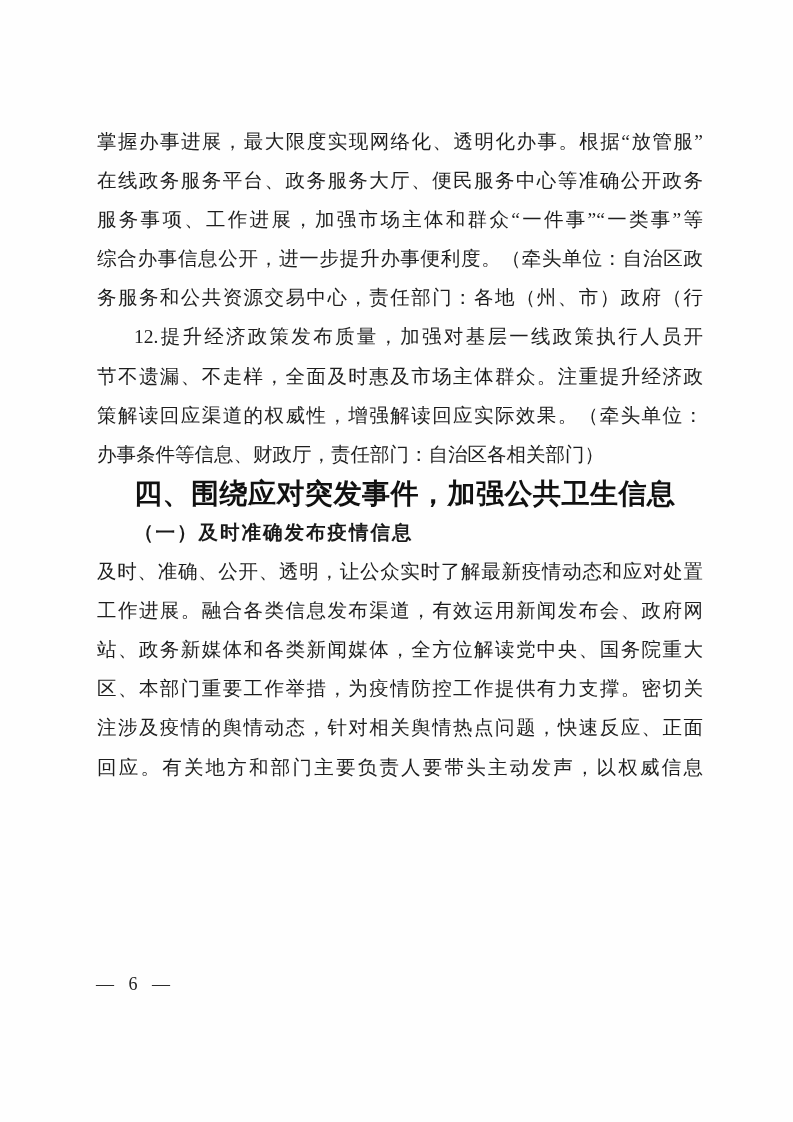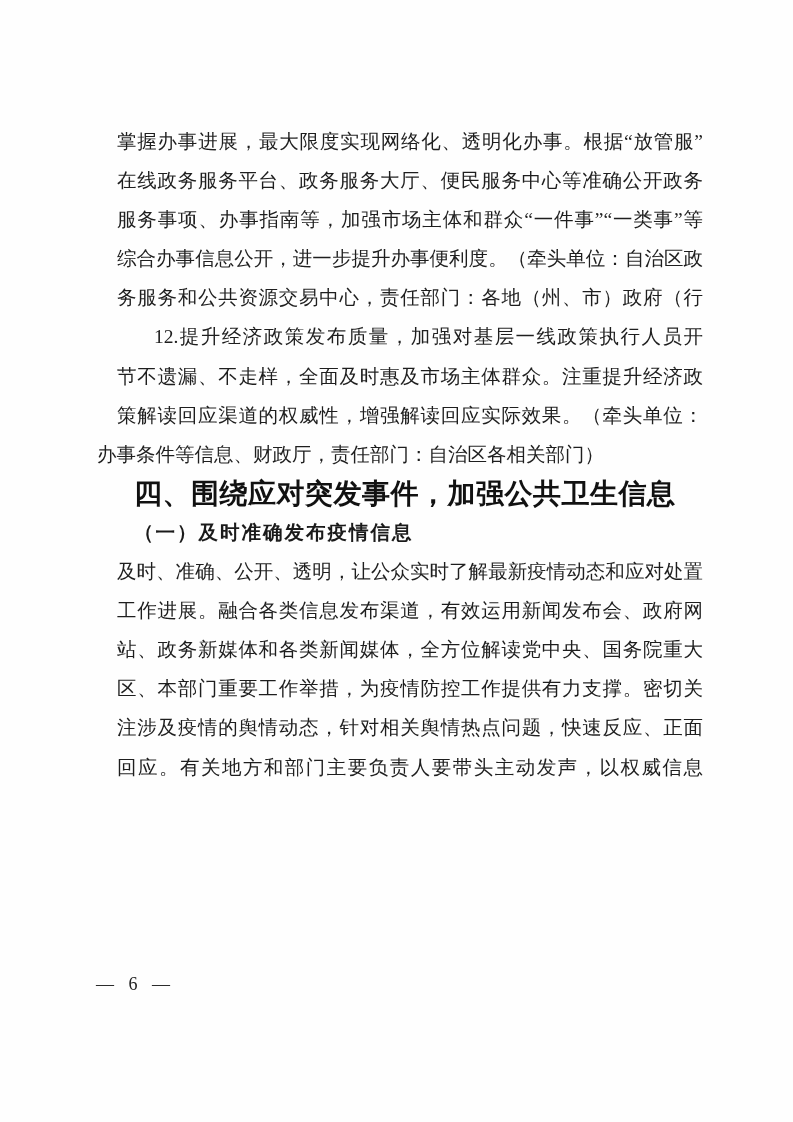--- a/index.html
+++ b/index.html
@@ -25,21 +25,20 @@
   .line {
     height: 39.1px;
     line-height: 39.1px;
     font-size: 19.5px;
     overflow: hidden;
   }
   .line.justify {
     text-align: justify;
     text-align-last: justify;
     text-justify: inter-character;
-    margin-left: 20px;
   }
   .line.indent {
     text-indent: 37px;
   }
   .line.heading-kaiti {
     font-weight: 600;
     letter-spacing: 2px;
     color: #1a1a1a;
   }
   .line.heading-hei {
@@ -60,21 +59,21 @@
     color: #222222;
   }
 </style>
 </head>
 <body>
 
 <div class="sheet">
   <div class="content" id="document-lines">
       <div class="line body justify">掌握办事进展，最大限度实现网络化、透明化办事。根据“放管服”</div>
       <div class="line body justify">在线政务服务平台、政务服务大厅、便民服务中心等准确公开政务</div>
-      <div class="line body justify">服务事项、办事指南等，加强市场主体和群众“一件事”“一类事”等</div>
+      <div class="line body justify">服务事项、工作进展，加强市场主体和群众“一件事”“一类事”等</div>
       <div class="line body justify">综合办事信息公开，进一步提升办事便利度。（牵头单位：自治区政</div>
       <div class="line body justify">务服务和公共资源交易中心，责任部门：各地（州、市）政府（行署））</div>
       <div class="line body indent justify">12.提升经济政策发布质量，加强对基层一线政策执行人员开</div>
       <div class="line body justify">节不遗漏、不走样，全面及时惠及市场主体群众。注重提升经济政</div>
       <div class="line body justify">策解读回应渠道的权威性，增强解读回应实际效果。（牵头单位：</div>
       <div class="line body">办事条件等信息、财政厅，责任部门：自治区各相关部门）</div>
       <div class="line heading-hei indent">四、围绕应对突发事件，加强公共卫生信息公开</div>
       <div class="line heading-kaiti indent">（一）及时准确发布疫情信息</div>
       <div class="line body justify">及时、准确、公开、透明，让公众实时了解最新疫情动态和应对处置</div>
       <div class="line body justify">工作进展。融合各类信息发布渠道，有效运用新闻发布会、政府网</div>

